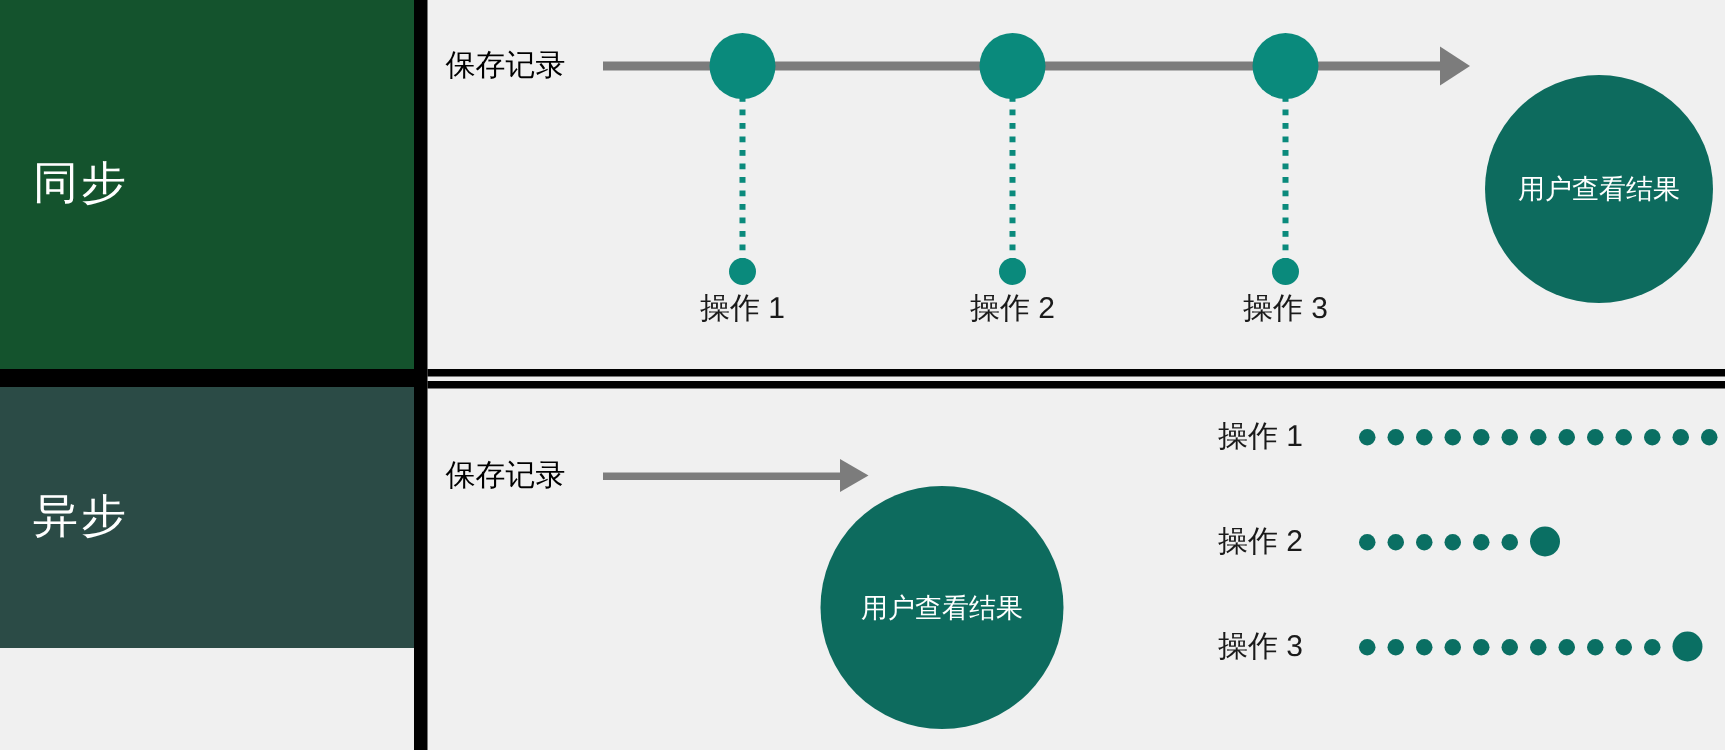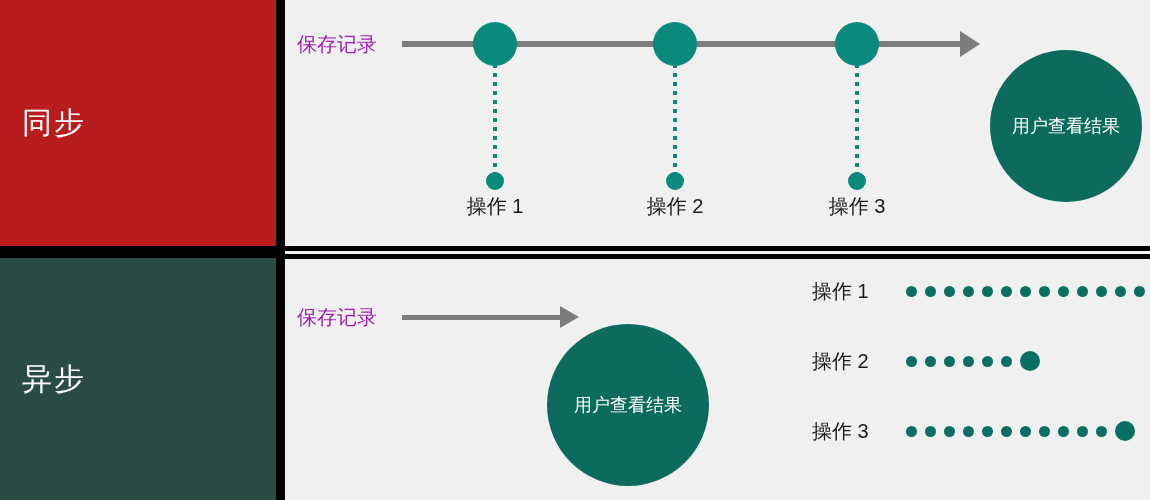--- a/index.html
+++ b/index.html
@@ -24,25 +24,25 @@
     left: 0;
     width: 276px;
     display: flex;
     align-items: center;
     box-sizing: border-box;
     padding-left: 22px;
   }
   #panel-sync {
     top: 0;
     height: 246px;
-    background: #b91c1c;
+    background: #14532d;
   }
   #panel-async {
     top: 258px;
-    height: 242px;
+    height: 174px;
     background: #2b4b46;
   }
   .side-panel-label {
     color: #ffffff;
     font-size: 30px;
     letter-spacing: 2px;
     line-height: 1;
   }
 
   
@@ -77,21 +77,21 @@
     left: 285px;
     width: 865px;
   }
   #content-sync  { top: 0;    height: 246px; }
   #content-async { top: 259px; height: 241px; }
 
   
   .flow-label {
     position: absolute;
     font-size: 20px;
-    color: #a21caf;
+    color: #000000;
     white-space: nowrap;
     line-height: 1;
   }
 
   
   #timeline-track {
     position: absolute;
     left: 117px;
     top: 41px;
     width: 560px;

